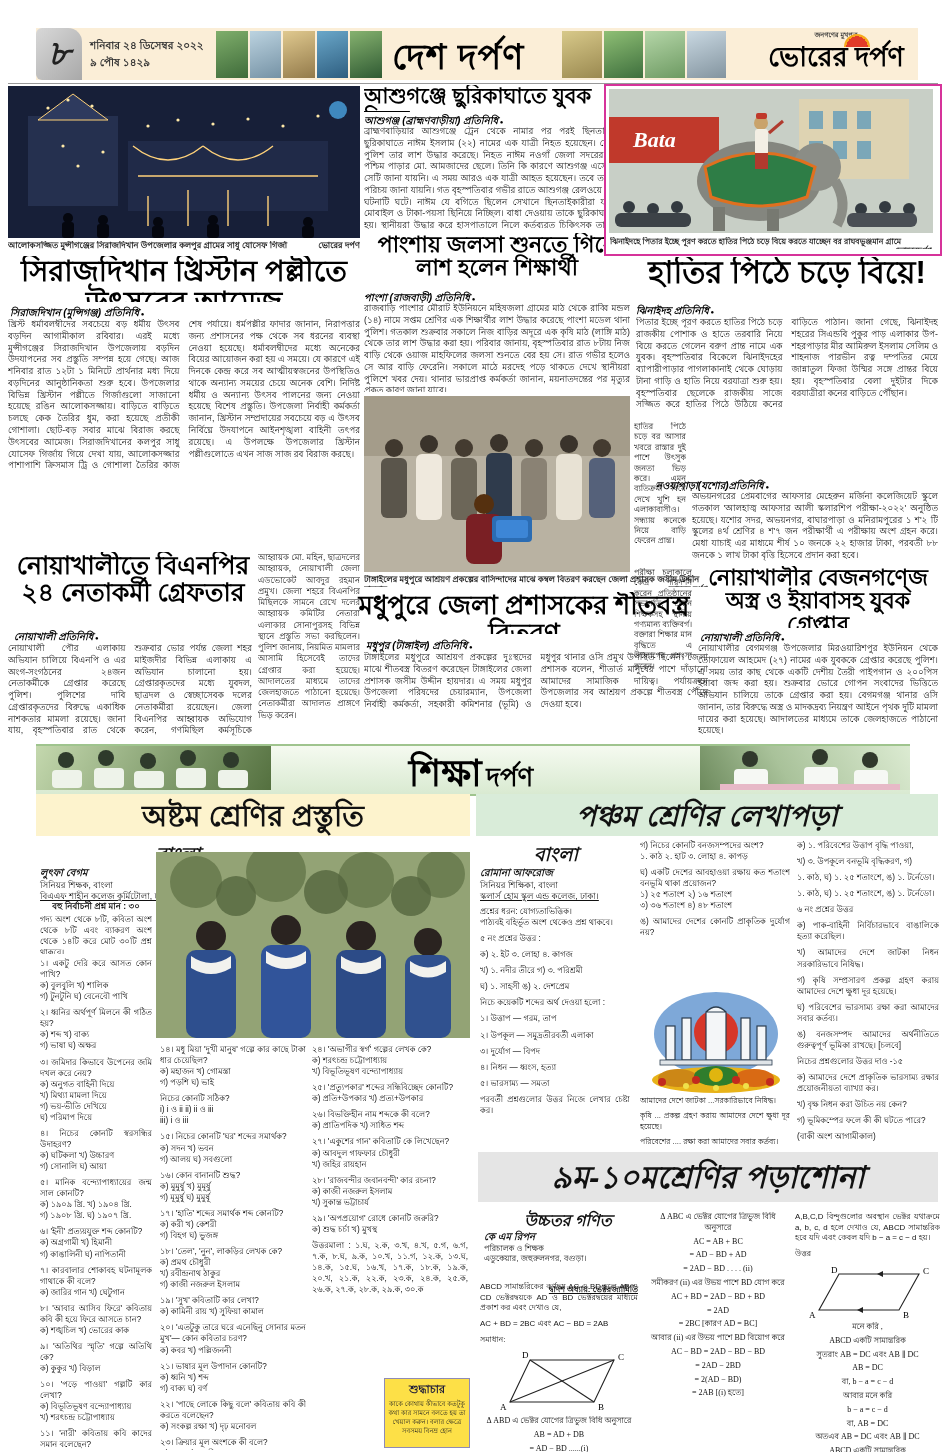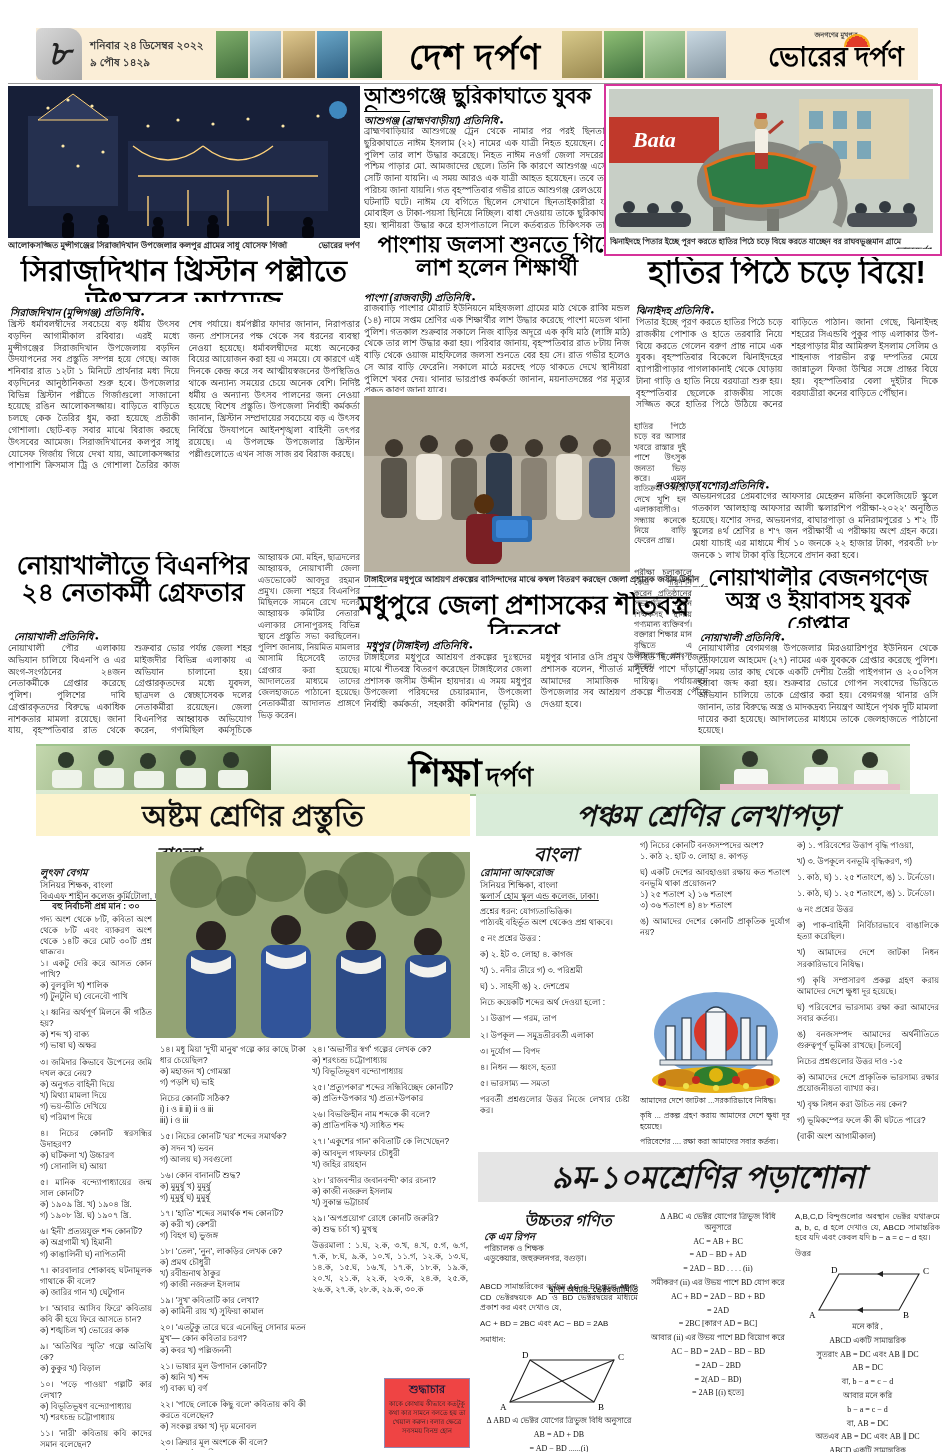--- a/index.html
+++ b/index.html
@@ -38,21 +38,21 @@
     <div>শনিবার ২৪ ডিসেম্বর ২০২২</div>
     <div>৯ পৌষ ১৪২৯</div>
   </div>
   <div class="abs" style="left:216px;top:31px;width:166px;height:47px;display:flex;gap:2px;">
     <div style="flex:1;background:linear-gradient(160deg,#7fae6b,#3f6b3a);"></div>
     <div style="flex:1;background:linear-gradient(160deg,#bcd3e0,#7592a5);"></div>
     <div style="flex:1;background:linear-gradient(160deg,#e0c98f,#937a4a);"></div>
     <div style="flex:1;background:linear-gradient(160deg,#6aa7c9,#2e5e80);"></div>
     <div style="flex:1;background:linear-gradient(160deg,#86b26f,#2f5a33);"></div>
   </div>
-  <div class="abs" style="left:392px;top:30px;width:166px;font-size:35px;font-weight:900;text-align:center;letter-spacing:1px;color:#000;">দেশ দর্পণ</div>
+  <div class="abs" style="left:392px;top:30px;width:166px;font-size:35px;font-weight:900;letter-spacing:1px;color:#000;">দেশ দর্পণ</div>
   <div class="abs" style="left:562px;top:31px;width:164px;height:47px;display:flex;gap:2px;">
     <div style="flex:1;background:linear-gradient(160deg,#d8c98a,#9a8950);"></div>
     <div style="flex:1;background:linear-gradient(160deg,#8fbf75,#3e6f3d);"></div>
     <div style="flex:1;background:linear-gradient(160deg,#b5d6a8,#6d9a62);"></div>
     <div style="flex:1;background:linear-gradient(160deg,#c9d8e2,#83949f);"></div>
   </div>
   <div class="abs" style="left:748px;top:30px;width:176px;height:50px;text-align:center;">
     <div style="font-size:6.5px;font-weight:bold;color:#333;">জনগণের মুখপত্র</div>
     <div style="position:absolute;left:96px;top:4px;width:26px;height:13px;border-radius:13px 13px 0 0;background:radial-gradient(circle at 50% 100%,#e23b28 0 58%,#f6a81c 58% 100%);"></div>
     <div style="position:relative;font-size:27px;font-weight:900;color:#000;line-height:1.2;">ভোরের দর্পণ</div>
@@ -369,21 +369,21 @@
 ক) আবদুল গাফফার চৌধুরী
 খ) জহির রায়হান</div>
       <div class="qi">২৮। 'রাজবন্দীর জবানবন্দী' কার রচনা?
 ক) কাজী নজরুল ইসলাম
 খ) সুকান্ত ভট্টাচার্য</div>
       <div class="qi">২৯। 'অপপ্রয়োগ' রোধে কোনটি জরুরি?
 ক) শুদ্ধ চর্চা        খ) মুখস্থ</div>
       <div class="qi">উত্তরমালা : ১.ঘ, ২.ক, ৩.খ, ৪.খ, ৫.গ, ৬.গ, ৭.ক, ৮.ঘ, ৯.ক, ১০.খ, ১১.গ, ১২.ক, ১৩.ঘ, ১৪.ক, ১৫.ঘ, ১৬.খ, ১৭.ক, ১৮.ক, ১৯.ক, ২০.খ, ২১.ক, ২২.ক, ২৩.ক, ২৪.ক, ২৫.ক, ২৬.ক, ২৭.ক, ২৮.ক, ২৯.ক, ৩০.ক</div>
     </div>
 
-  <div class="abs" style="left:384px;top:1378px;width:86px;height:70px;background:#ef4444;border:1px solid #8f8bb5;padding:2px;box-sizing:border-box;text-align:center;">
+  <div class="abs" style="left:384px;top:1378px;width:86px;height:70px;background:#fde047;border:1px solid #8f8bb5;padding:2px;box-sizing:border-box;text-align:center;">
     <div style="font-size:11px;font-weight:900;color:#1d1b3a;">শুদ্ধাচার</div>
     <div style="font-size:6.6px;line-height:1.35;color:#222;">কাকে কোথায় কীভাবে কতটুকু কথা কার সামনে বলতে হয় তা খেয়াল করুন। বলার ক্ষেত্রে সবসময় বিনম্র হোন</div>
   </div>
 
   <div class="abs secHead" style="left:476px;top:794px;width:462px;height:42px;background:#d9ecd9;font-size:29px;line-height:44px;font-style:italic;">পঞ্চম শ্রেণির লেখাপড়া</div>
   <div class="abs subj" style="left:496px;top:840px;width:120px;text-align:center;">বাংলা</div>
   <div class="abs tinfo" style="left:480px;top:866px;width:152px;">
     <div class="tname">রোমানা আফরোজ</div>
     <div>সিনিয়র শিক্ষিকা, বাংলা</div>
     <div class="u">স্কলার্স হোম স্কুল এন্ড কলেজ, ঢাকা।</div>

